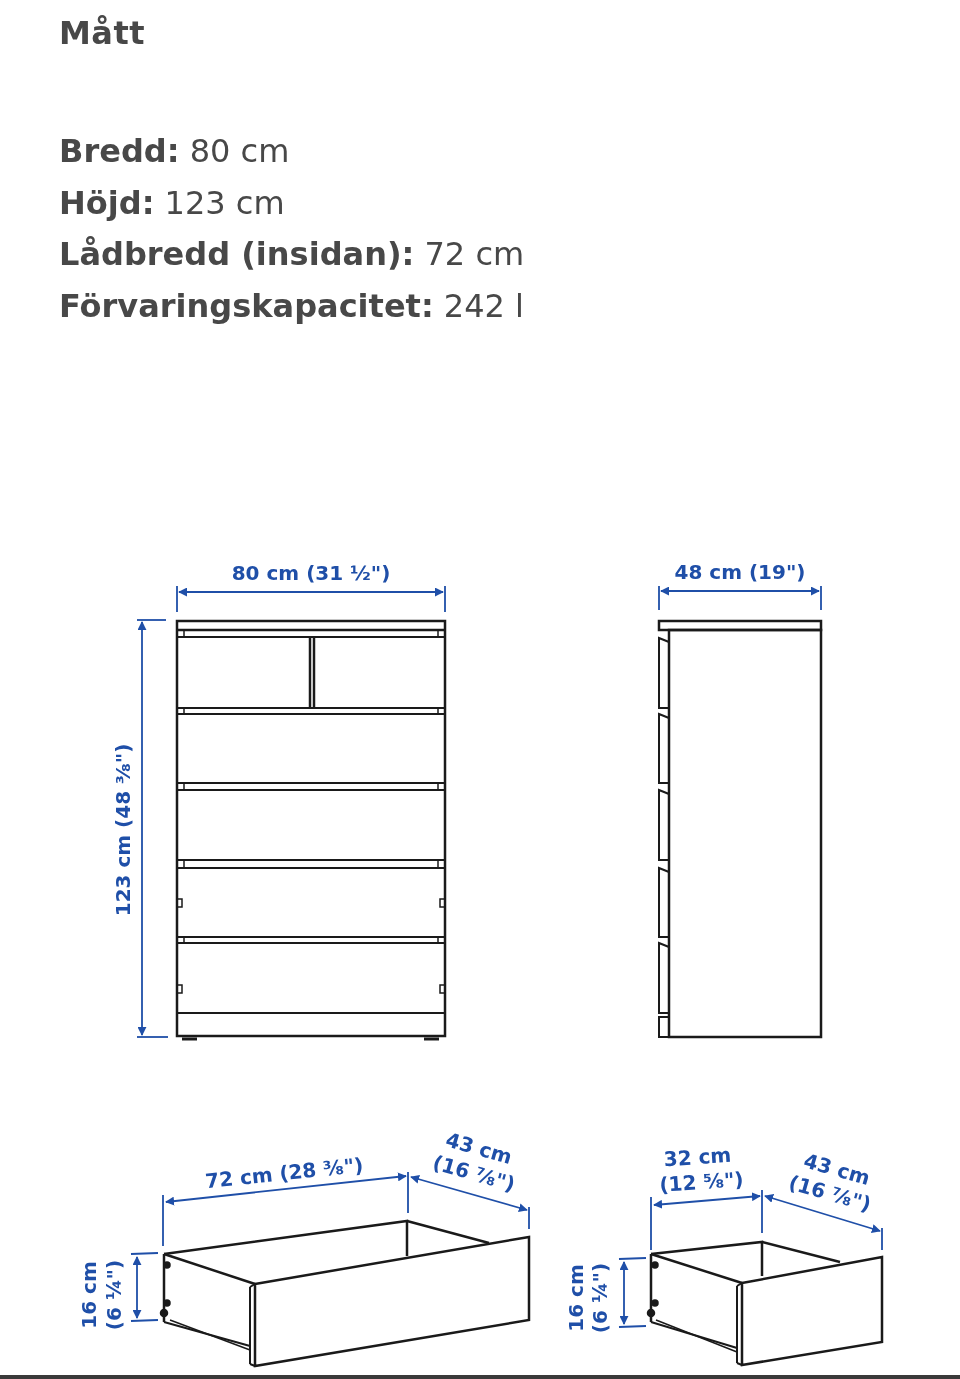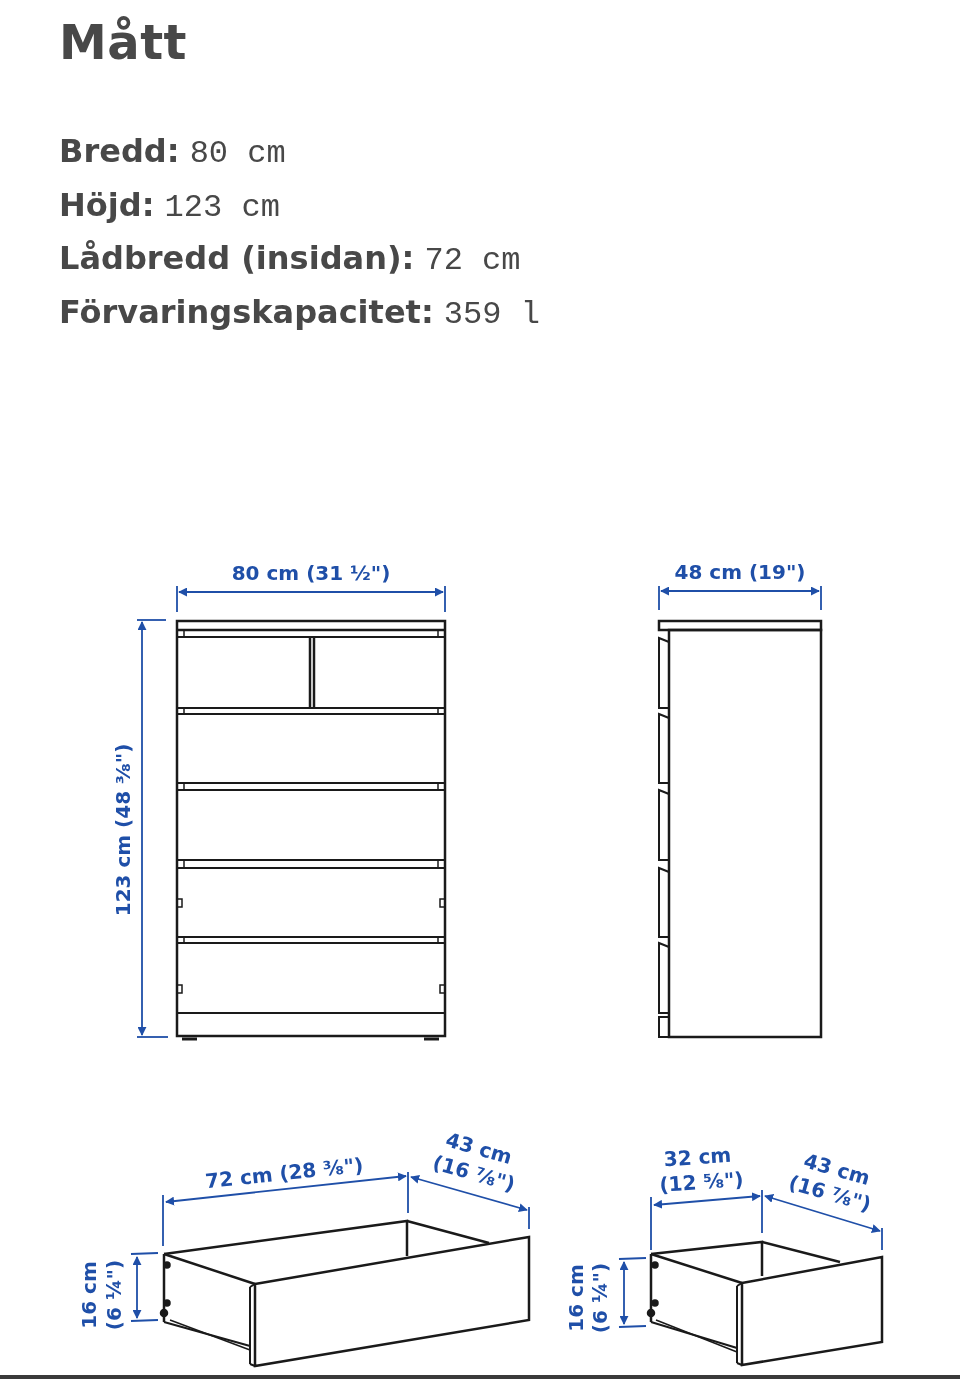--- a/index.html
+++ b/index.html
@@ -2,41 +2,41 @@
 <html><head>
   <meta charset="utf-8">
   <style>
     html, body { margin: 0; padding: 0; background: #ffffff; }
     body {
       width: 960px; height: 1379px; position: relative; overflow: hidden;
       font-family: "DejaVu Sans", sans-serif; color: #484848;
     }
     .title {
       position: absolute; left: 59px; top: 14px;
-      font-size: 48px; font-weight: bold; color: #484848; margin: 0;
+      font-size: 32px; font-weight: bold; color: #484848; margin: 0;
       letter-spacing: 0.5px;
     }
     .spec-list { position: absolute; left: 59px; top: 126px; margin: 0; padding: 0; list-style: none; }
     .spec-row { font-size: 32px; line-height: 51.5px; white-space: nowrap; color: #484848; }
     .spec-label { font-weight: bold; }
-    .spec-value { font-weight: normal; font-family: Liberation Mono, monospace; }
+    .spec-value { font-weight: normal; }
     svg.drawing { position: absolute; left: 0; top: 0; }
     .dim-text { font-family: "DejaVu Sans", sans-serif; font-weight: bold; fill: #1f4fa8; }
     .bottom-bar { position: absolute; left: 0; top: 1375px; width: 960px; height: 4px; background: #3a3a3a; }
   </style>
 </head>
 <body>
 
 <h1 class="title">Mått</h1>
 
 <ul class="spec-list">
   <li class="spec-row"><span class="spec-label">Bredd:</span> <span class="spec-value">80 cm</span></li>
   <li class="spec-row"><span class="spec-label">Höjd:</span> <span class="spec-value">123 cm</span></li>
   <li class="spec-row"><span class="spec-label">Lådbredd (insidan):</span> <span class="spec-value">72 cm</span></li>
-  <li class="spec-row"><span class="spec-label">Förvaringskapacitet:</span> <span class="spec-value">359 l</span></li>
+  <li class="spec-row"><span class="spec-label">Förvaringskapacitet:</span> <span class="spec-value">242 l</span></li>
 </ul>
 
 <svg class="drawing" width="960" height="1379" viewBox="0 0 960 1379">
   <defs>
     <marker id="arr" viewBox="0 0 10 10" refX="9" refY="5" markerWidth="5" markerHeight="5" orient="auto-start-reverse">
       <path d="M0,0 L10,5 L0,10 z" fill="#1f4fa8"></path>
     </marker>
   </defs>
 
   <g fill="none" stroke="#1a1a1a" stroke-width="2.5">

